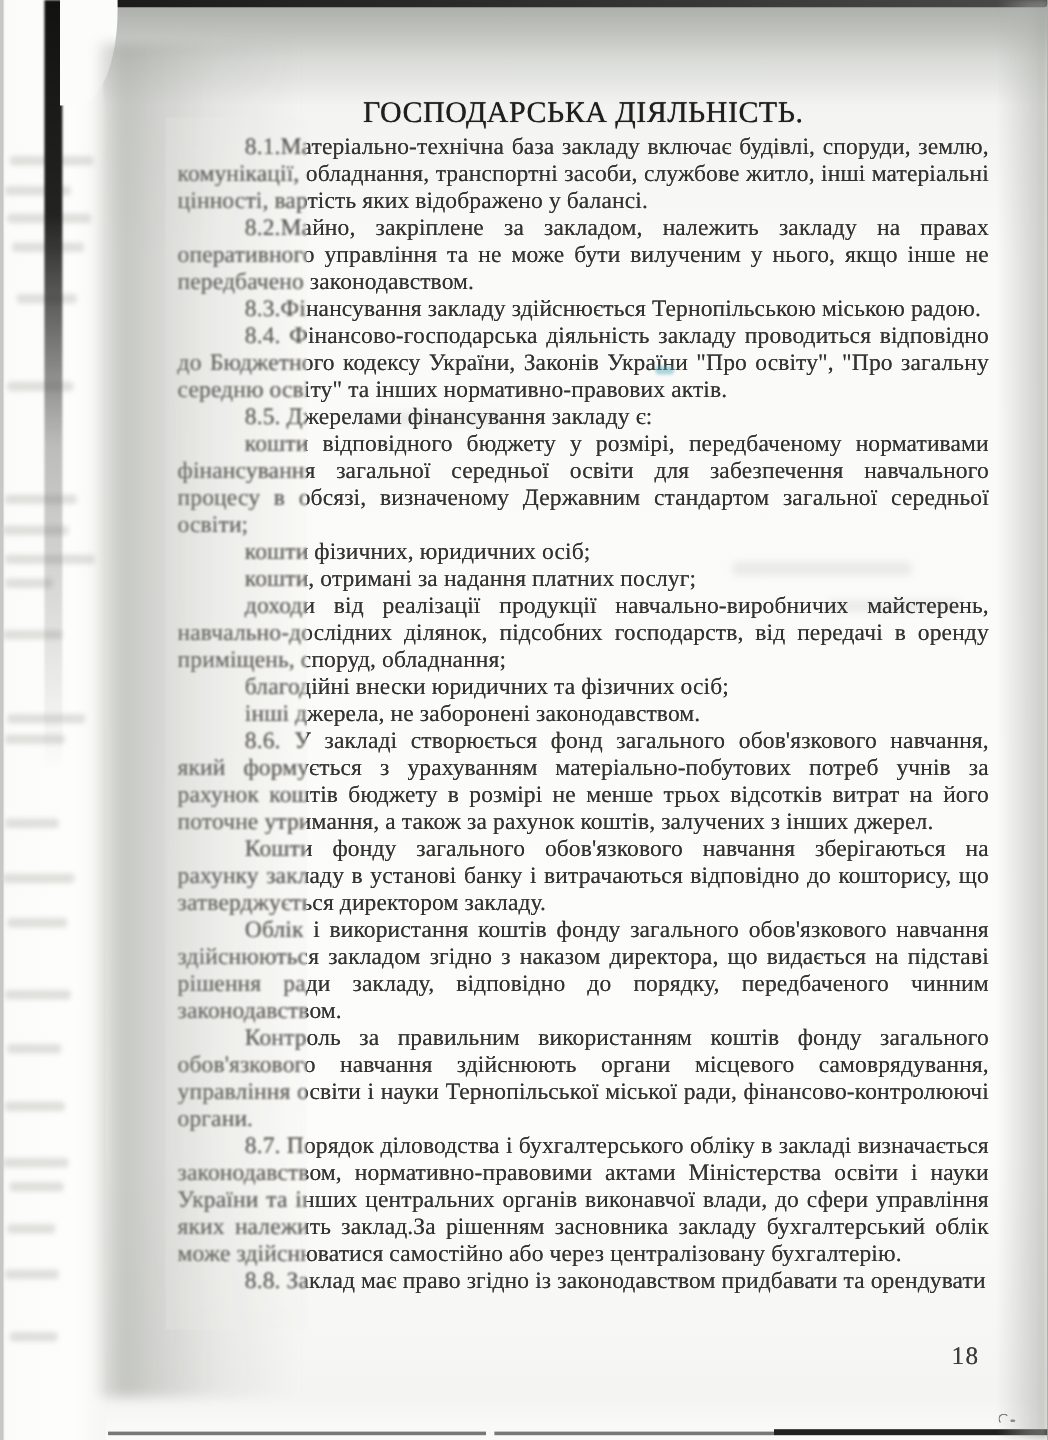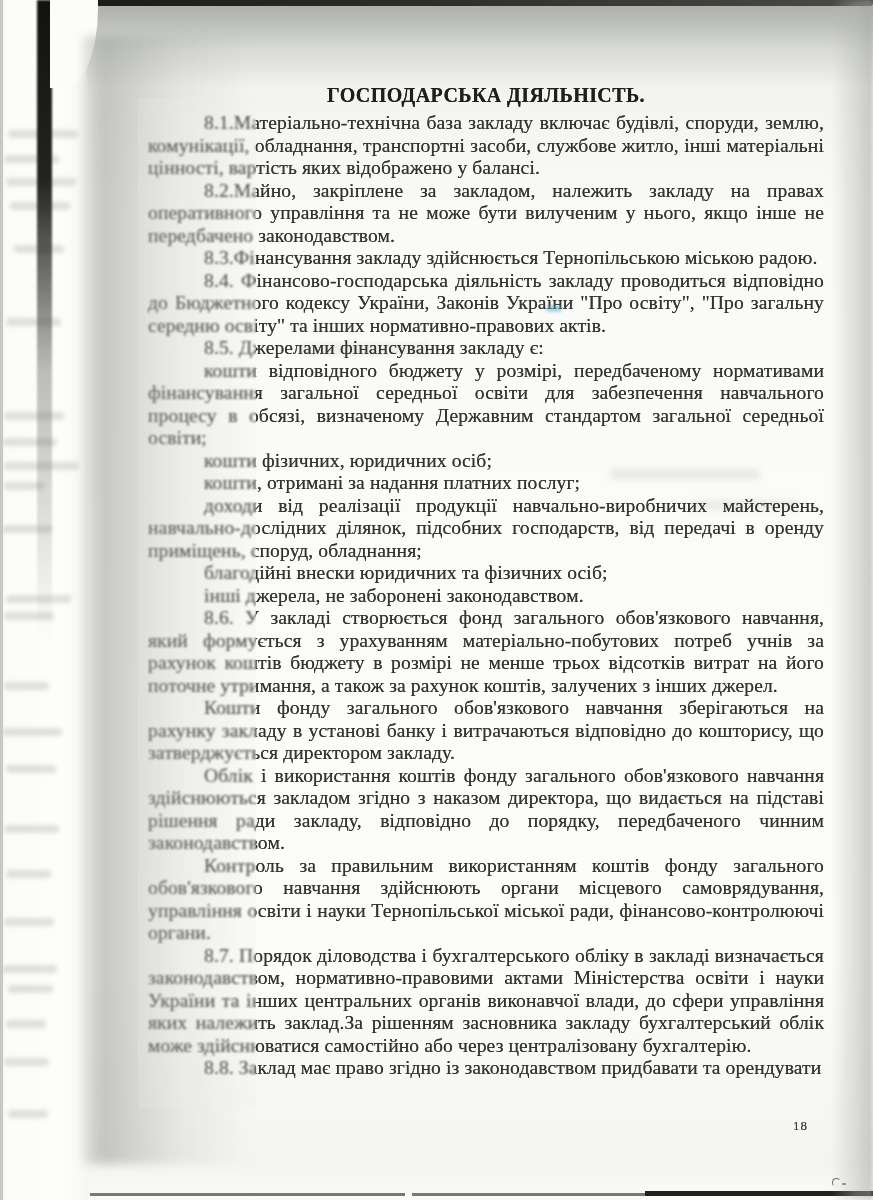--- a/index.html
+++ b/index.html
@@ -38,25 +38,25 @@
   .teal-mark{position:absolute;left:546px;top:305px;width:16px;height:7px;border-radius:4px;
     background:rgba(78,168,190,.45);filter:blur(1.4px);z-index:8;}
   .corner-mark{position:absolute;left:830px;top:1176px;width:18px;height:12px;z-index:8;filter:blur(.4px);}
   .corner-mark::before{content:"";position:absolute;left:2px;top:2px;width:7px;height:7px;border:1.5px solid #6e6e6a;
     border-right-color:transparent;border-bottom-color:transparent;border-radius:50%;}
   .corner-mark::after{content:"";position:absolute;left:12px;top:7px;width:4px;height:2px;background:#8a8a86;border-radius:1px;}
   
   .text-column{position:absolute;left:148px;top:82px;width:676px;z-index:4;
     color:#35332f;font-size:19.6px;line-height:22.5px;text-align:justify;
     text-shadow:0 0 .5px rgba(60,58,54,.85);letter-spacing:.1px;}
-  .doc-title{text-align:center;font-weight:bold;font-size:20px;letter-spacing:.4px;color:#211f1d;
+  .doc-title{text-align:center;font-weight:normal;font-size:25px;letter-spacing:.4px;color:#211f1d;
     margin:0 0 4px 0;line-height:26px;text-shadow:0 0 .6px rgba(30,28,26,.9);}
   .text-column p{margin:0;text-indent:56px;}
   .page-number{position:absolute;left:793px;top:1118px;width:40px;z-index:4;
-    color:#3d3b37;font-size:13px;letter-spacing:1px;text-shadow:0 0 .5px rgba(60,58,54,.8);}
+    color:#3d3b37;font-size:21px;letter-spacing:1px;text-shadow:0 0 .5px rgba(60,58,54,.8);}
 </style>
 </head>
 <body>
 
 <div class="scan">
 
   <div class="left-strip"></div>
   <div class="left-edge-line"></div>
   <div class="top-shadow"></div>
   <div class="top-band"></div>

